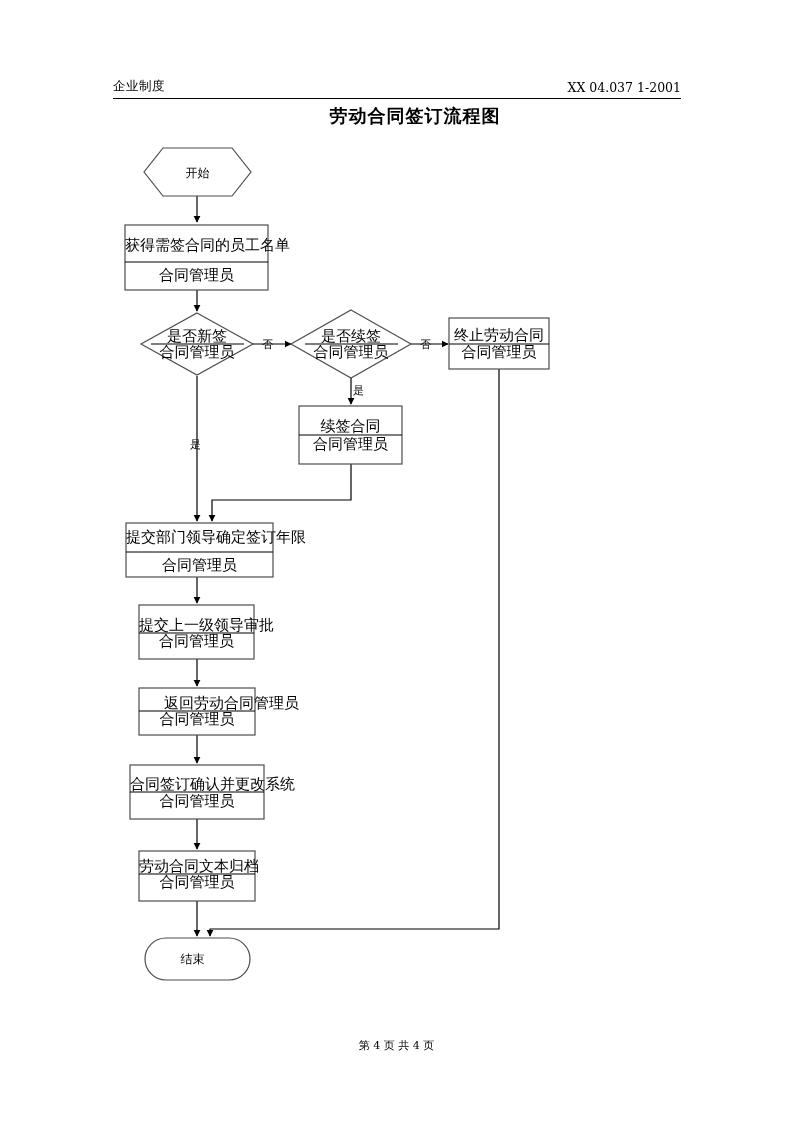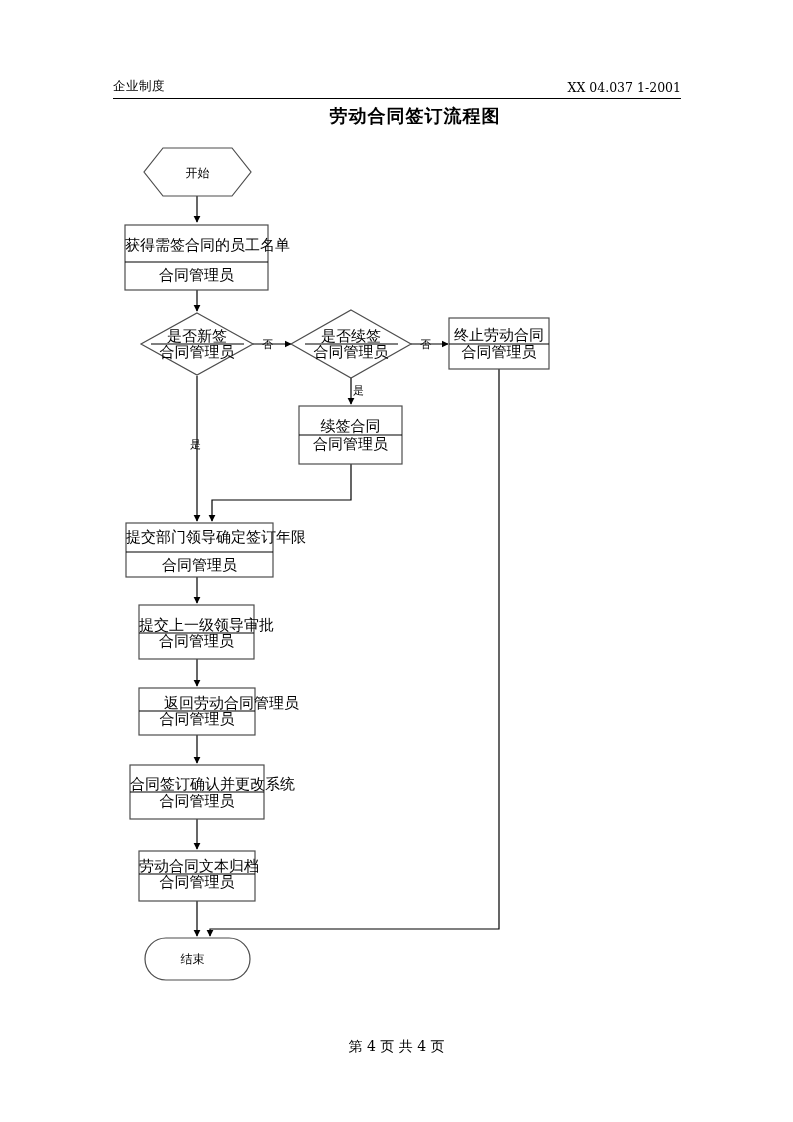--- a/index.html
+++ b/index.html
@@ -96,21 +96,21 @@
   }
 
   
   .page-footer {
     position: absolute;
     left: 0;
     top: 1038px;
     width: 793px;
     text-align: center;
     font-family: "DejaVu Serif", "Liberation Serif", serif;
-    font-size: 14px;
+    font-size: 11px;
   }
 </style>
 </head>
 <body>
 
 <div class="page-header">
   <div class="header-left">企业制度</div>
   <div class="header-right">XX 04.037 1-2001</div>
 </div>
 

